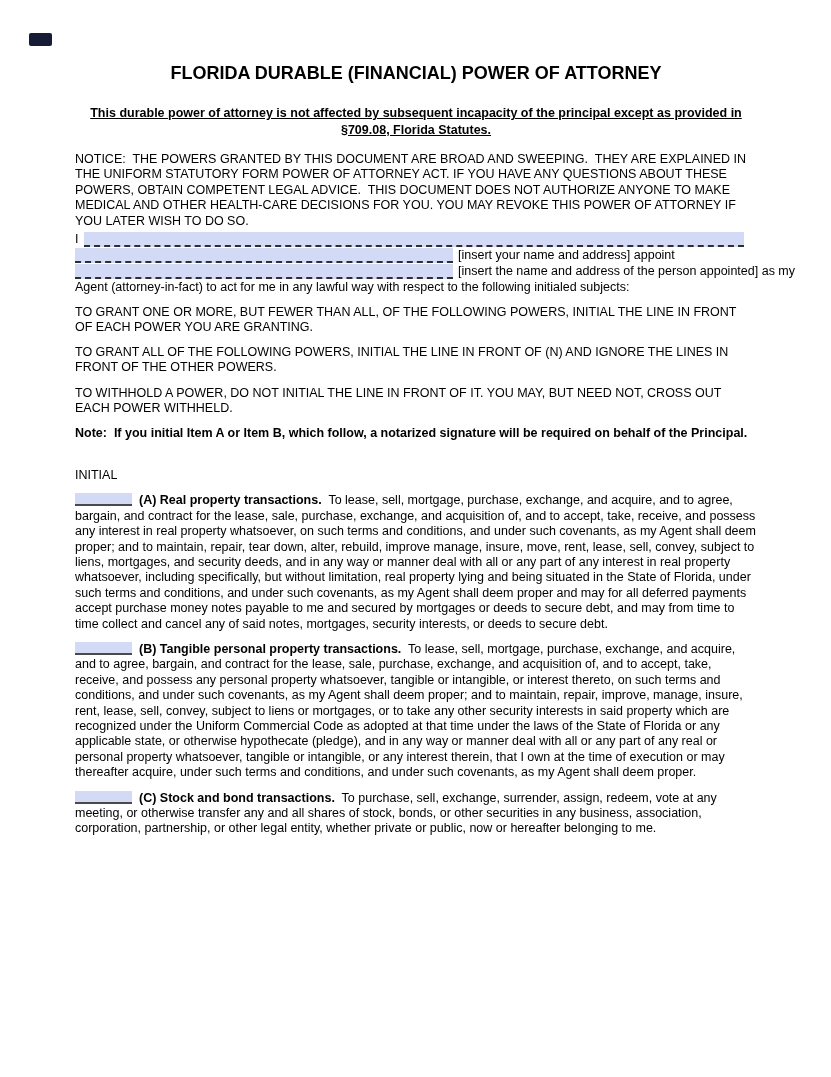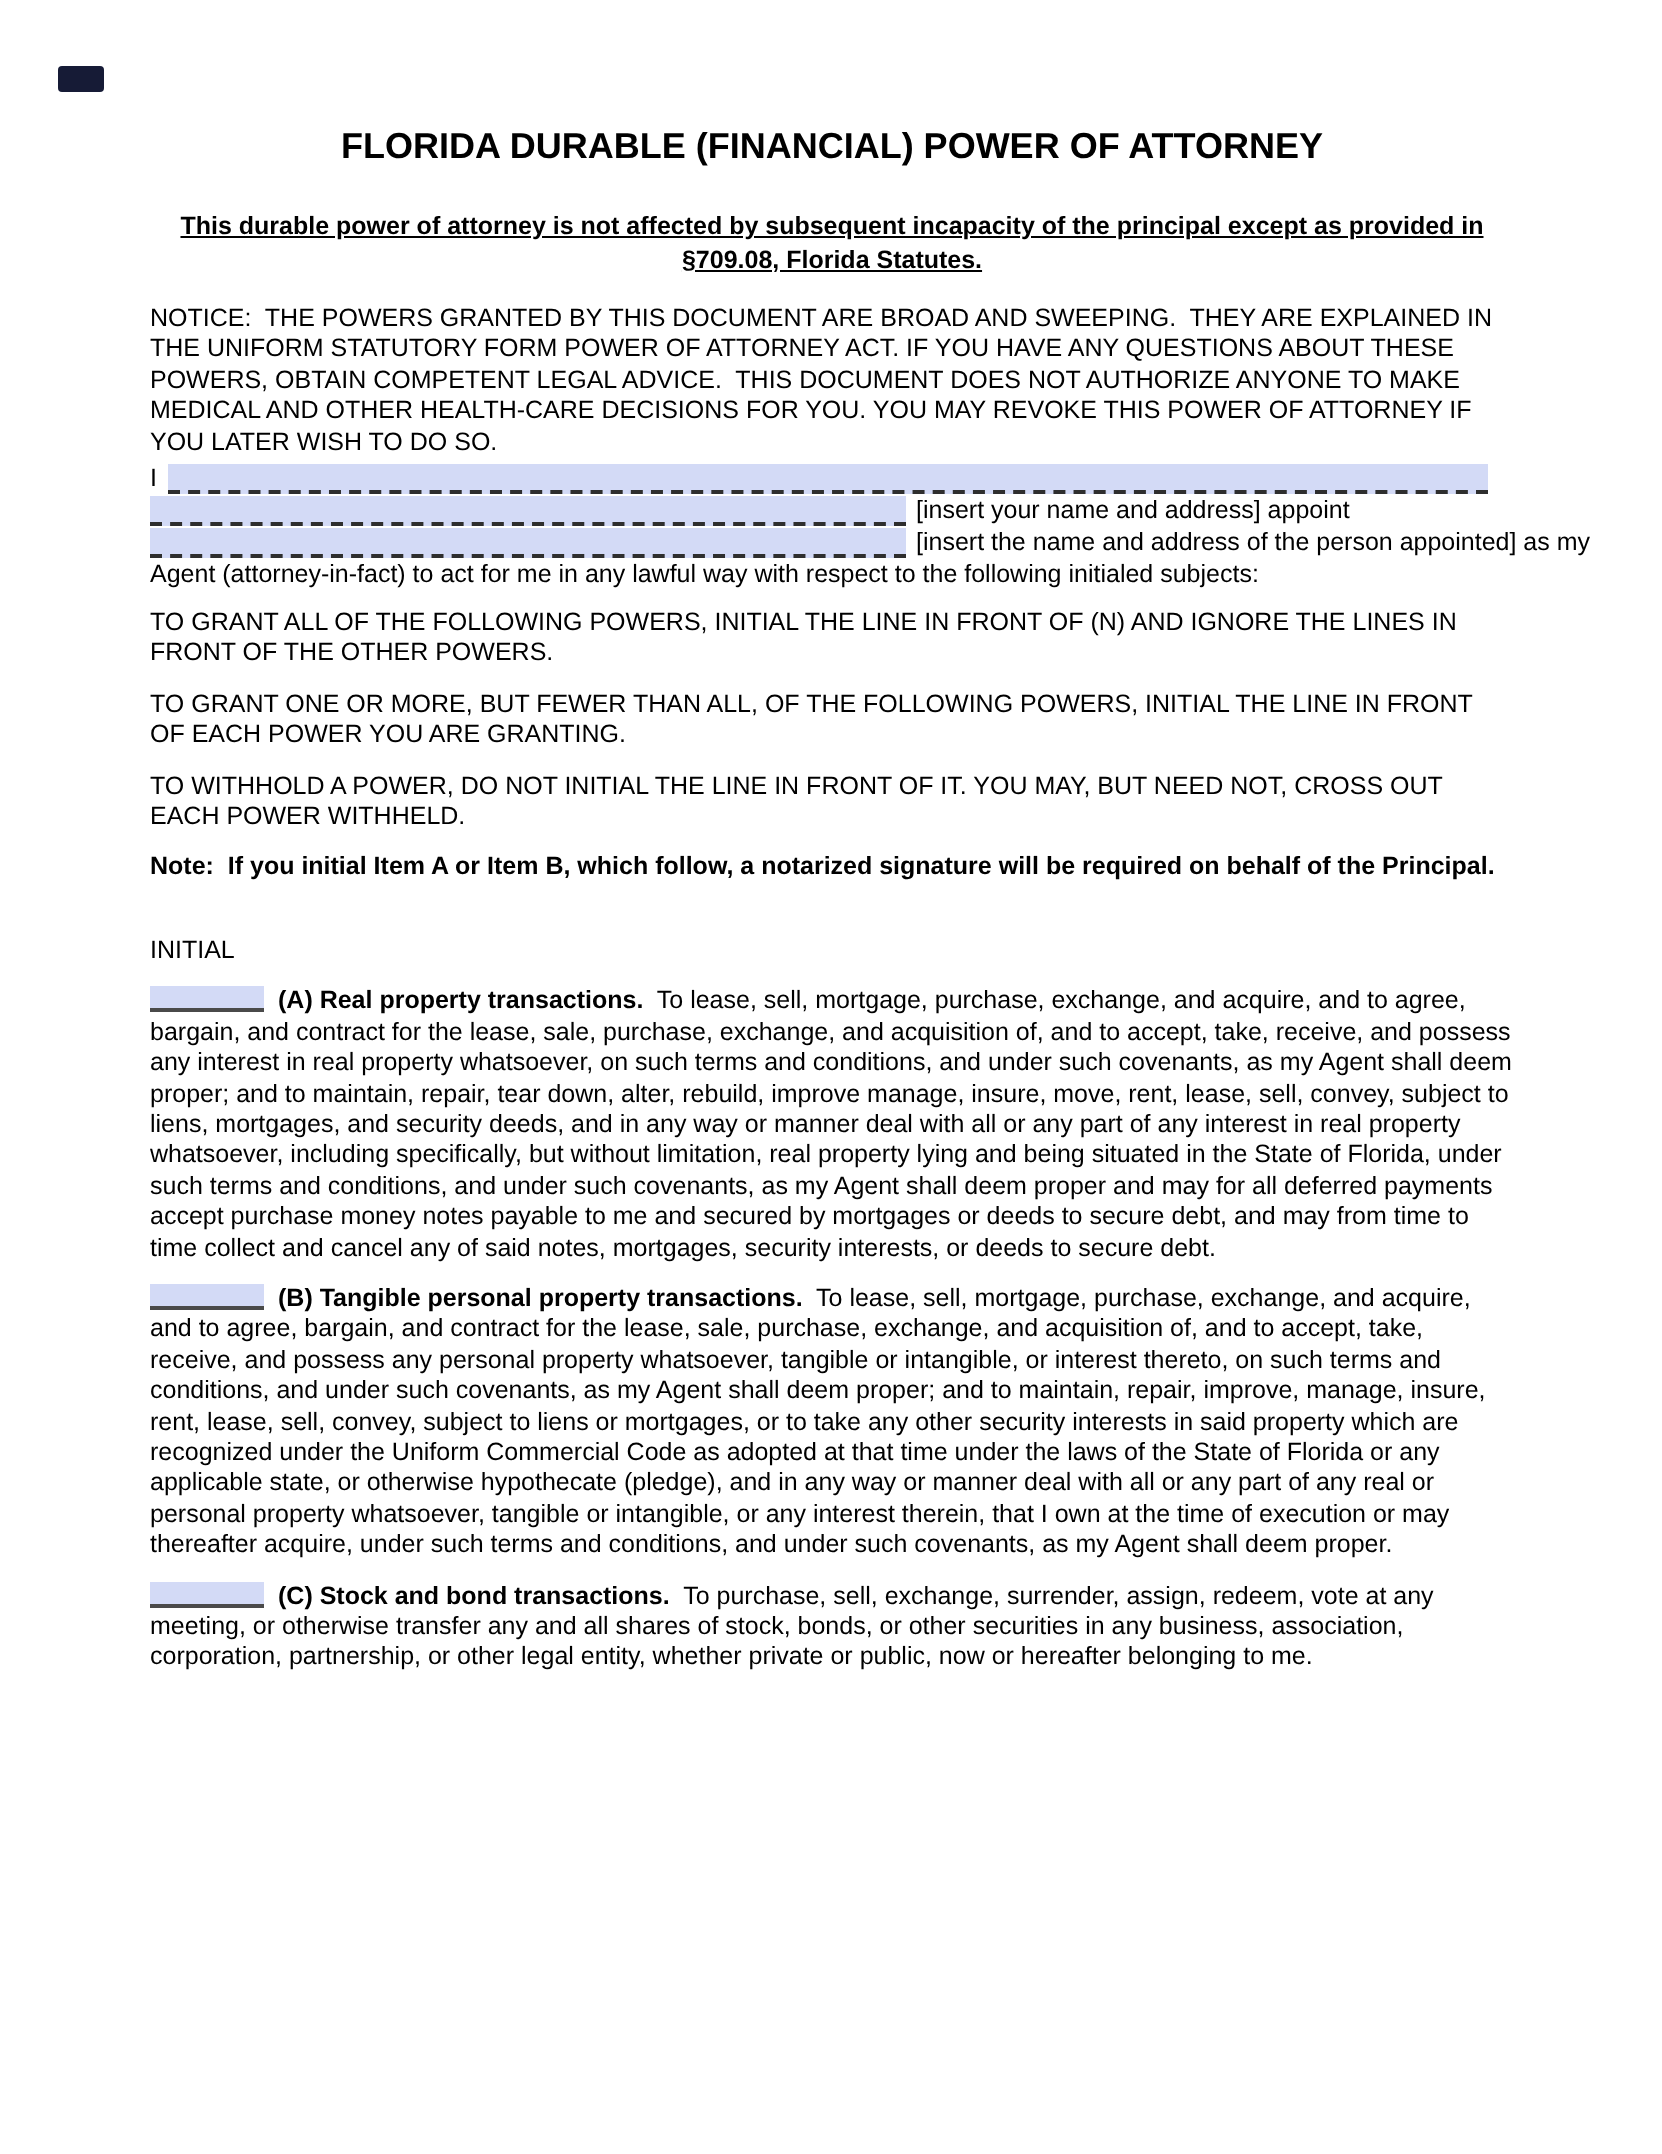--- a/index.html
+++ b/index.html
@@ -88,23 +88,23 @@
       </div>
       <div class="fill-line">
         <span class="blank blank-fixed"></span>
         <span class="fill-label">[insert the name and address of the person appointed] as my</span>
       </div>
       <div class="fill-line">
         <span>Agent (attorney-in-fact) to act for me in any lawful way with respect to the following initialed subjects:</span>
       </div>
     </div>
 
+    <div class="par">TO GRANT ONE OR MORE, BUT FEWER THAN ALL, OF THE FOLLOWING POWERS, INITIAL THE LINE IN FRONT OF EACH POWER YOU ARE GRANTING.</div>
+
     <div class="par par-first">TO GRANT ALL OF THE FOLLOWING POWERS, INITIAL THE LINE IN FRONT OF (N) AND IGNORE THE LINES IN FRONT OF THE OTHER POWERS.</div>
-
-    <div class="par">TO GRANT ONE OR MORE, BUT FEWER THAN ALL, OF THE FOLLOWING POWERS, INITIAL THE LINE IN FRONT OF EACH POWER YOU ARE GRANTING.</div>
 
     <div class="par">TO WITHHOLD A POWER, DO NOT INITIAL THE LINE IN FRONT OF IT. YOU MAY, BUT NEED NOT, CROSS OUT EACH POWER WITHHELD.</div>
 
     <div class="note-par pre">Note:  If you initial Item A or Item B, which follow, a notarized signature will be required on behalf of the Principal.</div>
 
     <div class="initial-label">INITIAL</div>
 
     <p class="power-par">
       <span class="init-blank"></span><span class="power-heading">(A) Real property transactions.</span><span class="pre">  To lease, sell, mortgage, purchase, exchange, and acquire, and to agree, bargain, and contract for the lease, sale, purchase, exchange, and acquisition of, and to accept, take, receive, and possess any interest in real property whatsoever, on such terms and conditions, and under such covenants, as my Agent shall deem proper; and to maintain, repair, tear down, alter, rebuild, improve manage, insure, move, rent, lease, sell, convey, subject to liens, mortgages, and security deeds, and in any way or manner deal with all or any part of any interest in real property whatsoever, including specifically, but without limitation, real property lying and being situated in the State of Florida, under such terms and conditions, and under such covenants, as my Agent shall deem proper and may for all deferred payments accept purchase money notes payable to me and secured by mortgages or deeds to secure debt, and may from time to time collect and cancel any of said notes, mortgages, security interests, or deeds to secure debt.</span>
     </p>

